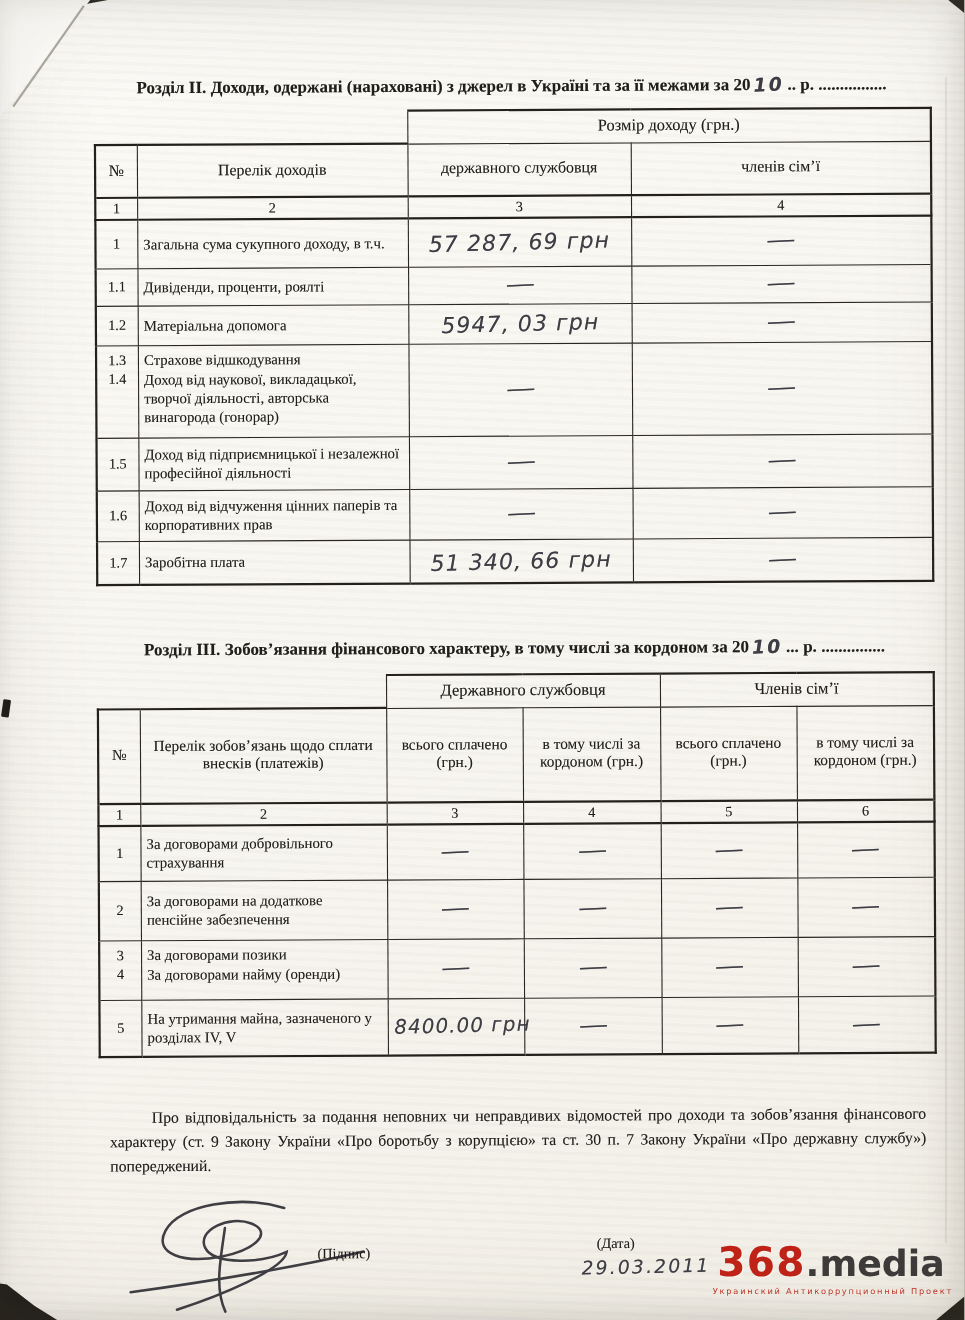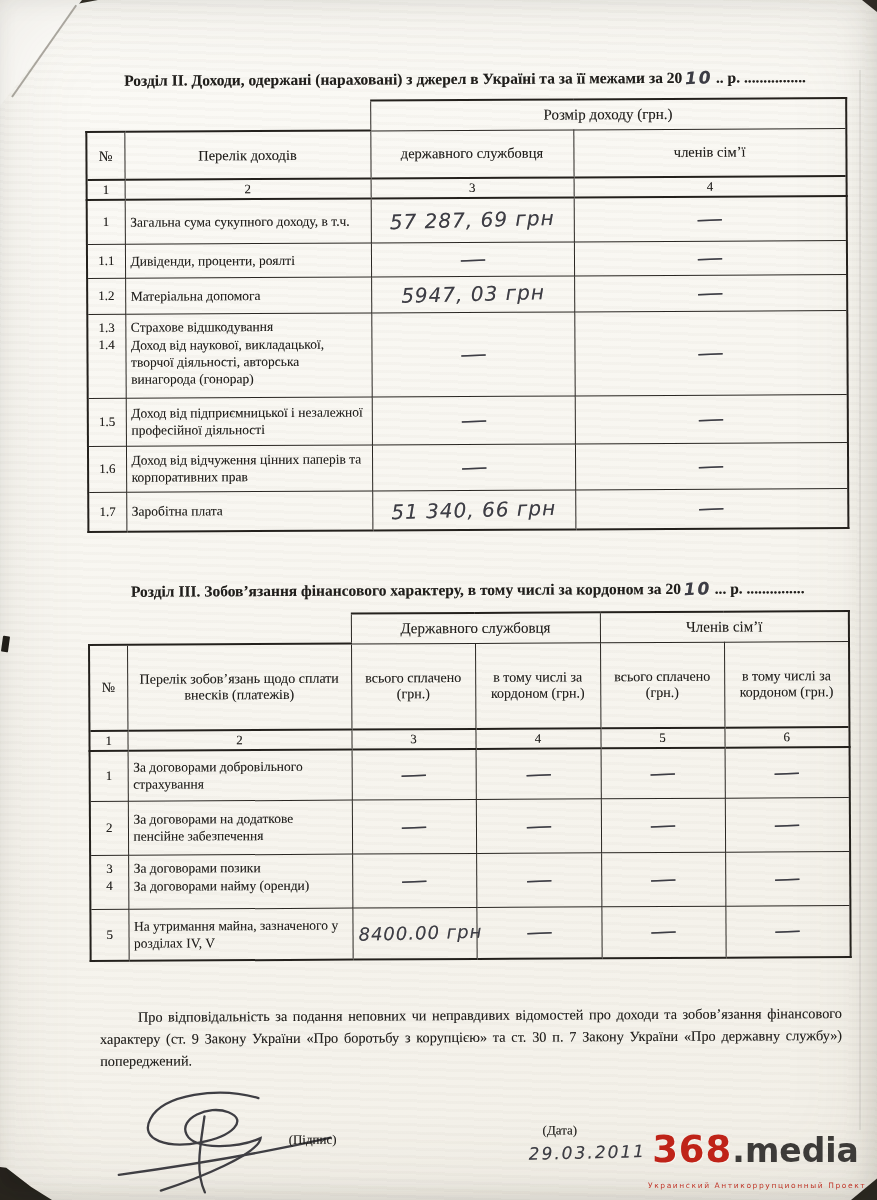--- a/index.html
+++ b/index.html
@@ -103,32 +103,32 @@
     margin-top: 44px; font-size: 14.3px; line-height: 1.55;
     text-align: justify; text-indent: 38px; padding: 0 8px 0 10px;
   }
   .sig-area { position: relative; height: 134px; margin-top: 4px; }
   .signature-svg { position:absolute; left: 18px; top: 0; width: 230px; height: 108px; }
   .sig-label  { position:absolute; left: 198px; top: 46px; font-size: 13px; }
   .date-label { position:absolute; left: 452px; top: 38px; font-size: 13px; }
   .date-value { position:absolute; left: 438px; top: 58px; }
 
   
-  .logo { position:absolute; right: 14px; bottom: 10px; width: 215px; text-align: center; z-index: 5; }
+  .logo { position:absolute; right: 14px; bottom: 22px; width: 215px; text-align: center; z-index: 5; }
   .logo-brand { line-height: 1; white-space: nowrap; }
   .logo-num {
     color: #bf2318; font-family: "DejaVu Sans", sans-serif; font-weight: bold;
     font-size: 37px; letter-spacing: 1px; text-shadow: 1px 1px 0 rgba(255,255,255,.5);
   }
   .logo-suffix {
     color: #3d3b39; font-family: "DejaVu Sans", sans-serif; font-weight: bold; font-size: 33px;
   }
   .logo-tagline {
     color: #c0362a; font-family: "DejaVu Sans", sans-serif;
-    font-size: 7.5px; letter-spacing: 1.6px; margin-top: 13px; white-space: nowrap;
+    font-size: 7.5px; letter-spacing: 1.6px; margin-top: 3px; white-space: nowrap;
   }
 </style>
 </head>
 <body>
 
 <div class="page">
 
   <div class="art top-edge-strip"></div>
   <div class="art fold-tl"></div>
   <div class="art fold-crease"></div>

